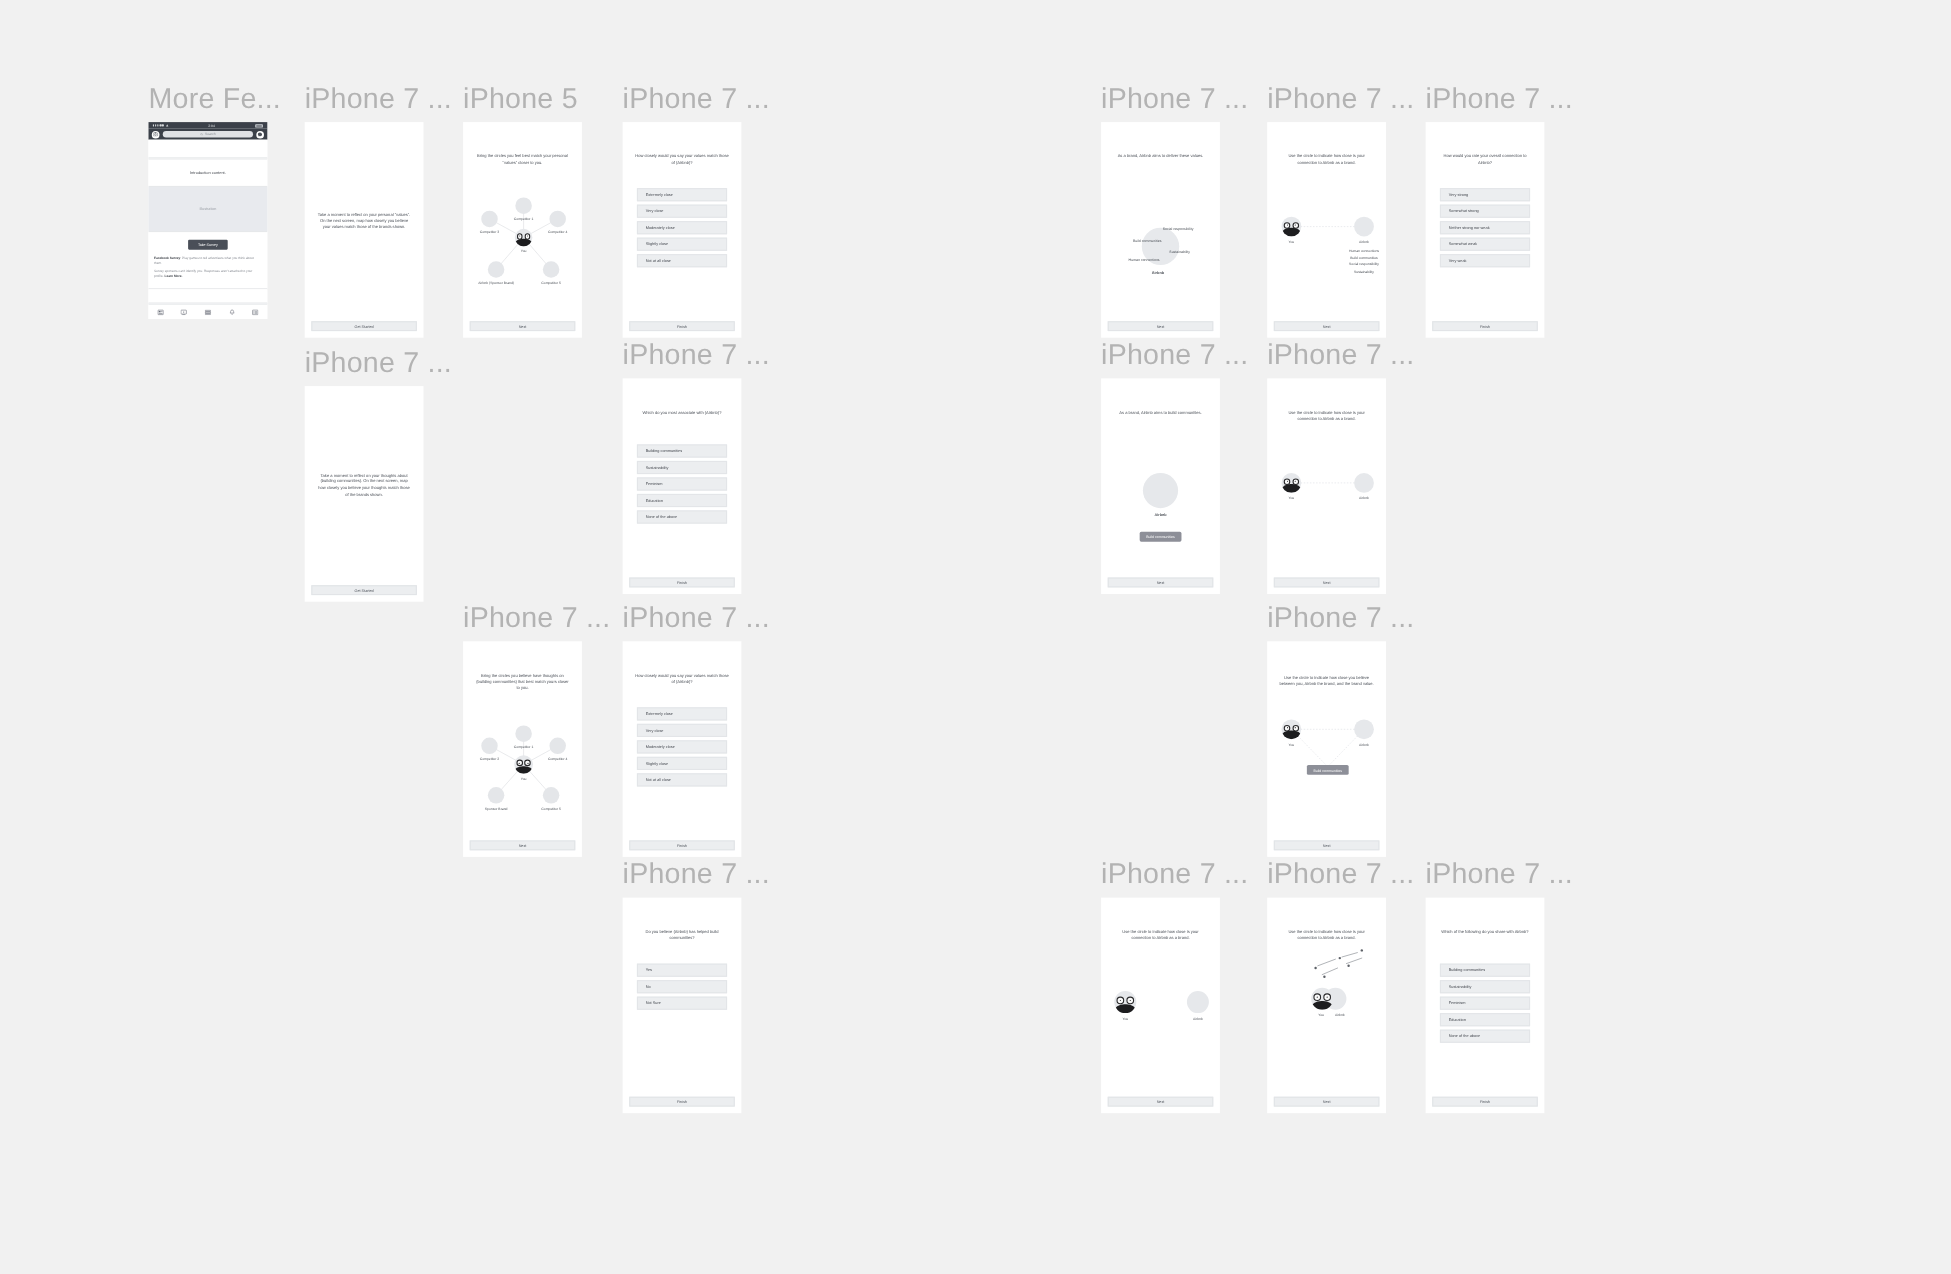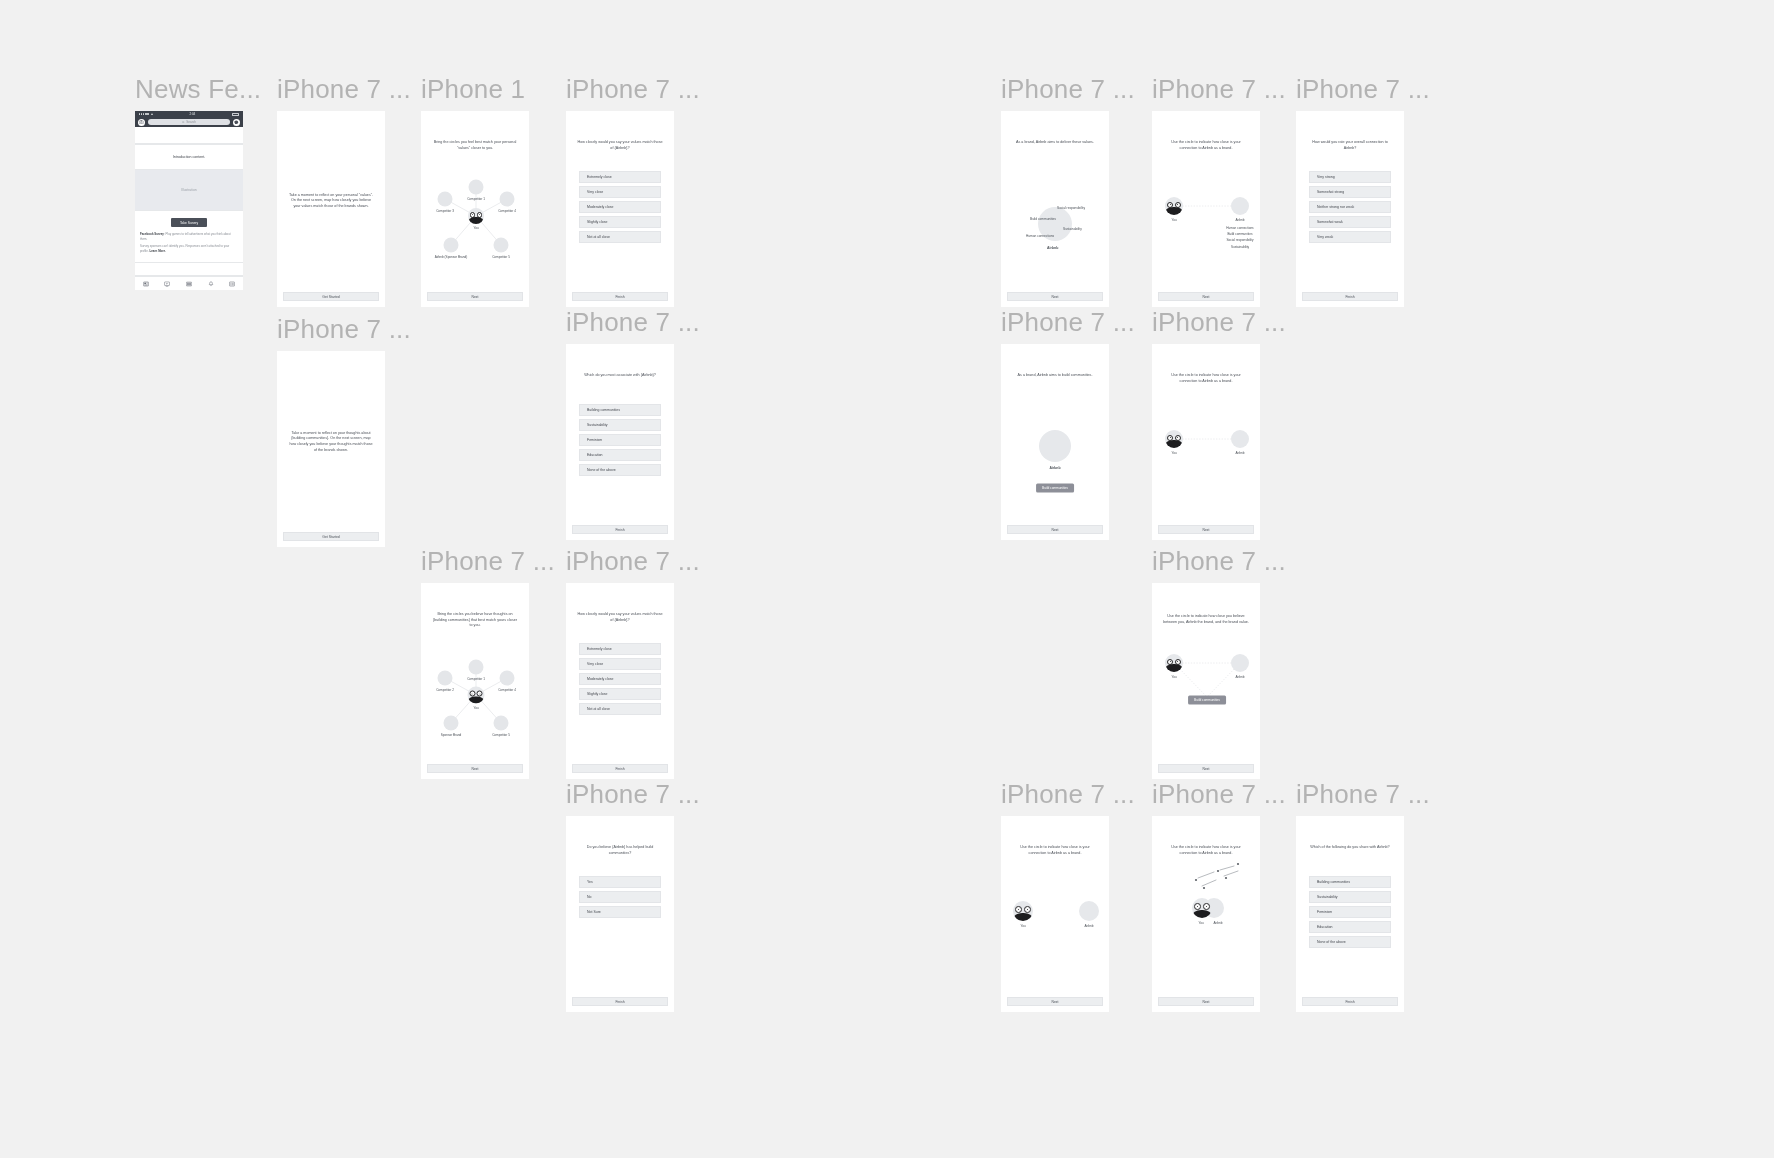--- a/index.html
+++ b/index.html
@@ -192,21 +192,21 @@
     justify-content:space-around;border-top:.4px solid #e6e8ea;
   }
   .nf-tabs svg { display:block; }
 </style>
 </head>
 <body>
 
 <div class="canvas">
 
   <div class="art" style="left:135px; top:76px;">
-    <div class="art-title">News Fe...</div>
+    <div class="art-title">More Fe...</div>
     <div class="nf">
       <div class="nf-status">
         <div class="dots">
             <i></i>
             <i></i>
             <i></i>
             <i></i>
             <i></i>
             <span class="wifi"></span>
           </div>
@@ -301,21 +301,21 @@
       <div class="sv">
         <div class="sv-body">
           <div class="sv-prompt mid">Take a moment to reflect on your personal "values". On the next screen, map how closely you believe your values match those of the brands shown.</div>
         </div>
         <div class="btn-bottom">Get Started</div>
       </div>
     </div>
   </div>
 
   <div class="art" style="left:421px; top:76px;">
-    <div class="art-title">iPhone 1</div>
+    <div class="art-title">iPhone 5</div>
     <div class="screen" style="height:196px;">
       <div class="sv">
         <div class="sv-body">
           <div class="sv-prompt top">Bring the circles you feel best match your personal "values" closer to you.</div>
           <div class="map">
             <svg class="edges" viewBox="0 0 108 196">
               <line x1="55" y1="105" x2="55" y2="76" stroke="#d6d8dc" stroke-width=".5"></line>
               <line x1="55" y1="105" x2="24" y2="88" stroke="#d6d8dc" stroke-width=".5"></line>
               <line x1="55" y1="105" x2="86" y2="88" stroke="#d6d8dc" stroke-width=".5"></line>
               <line x1="55" y1="105" x2="30" y2="134" stroke="#d6d8dc" stroke-width=".5"></line>

